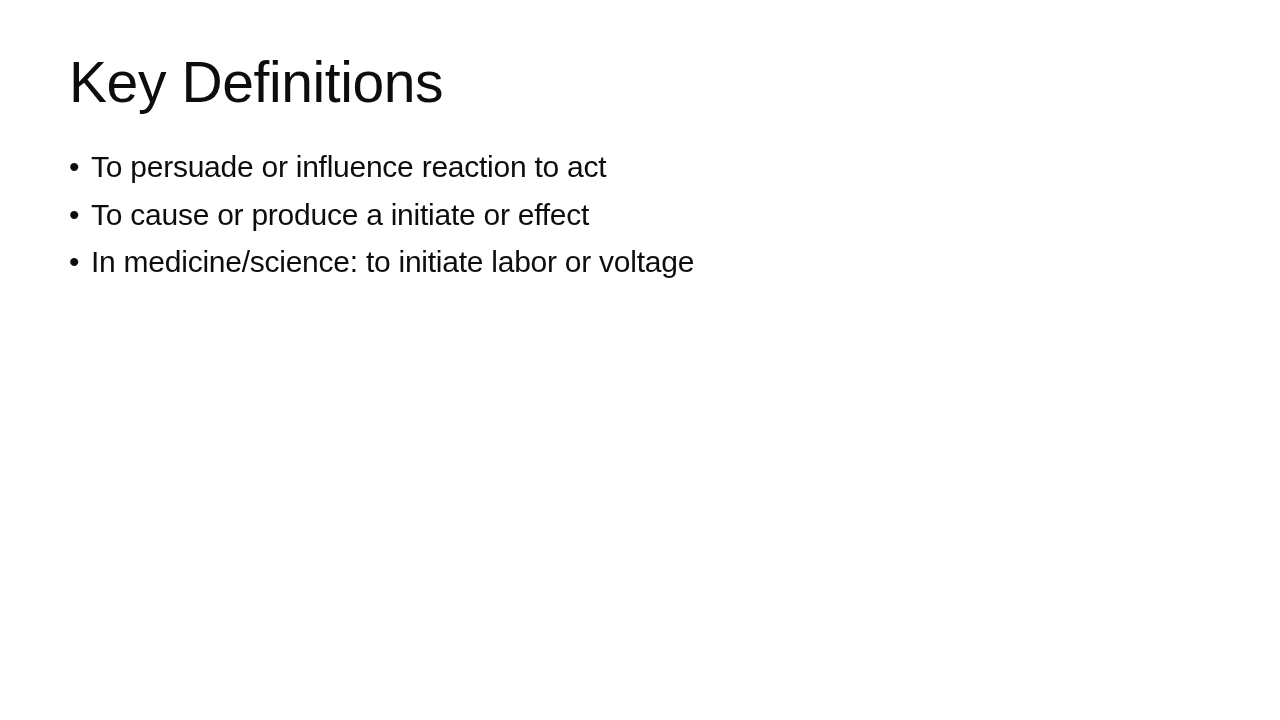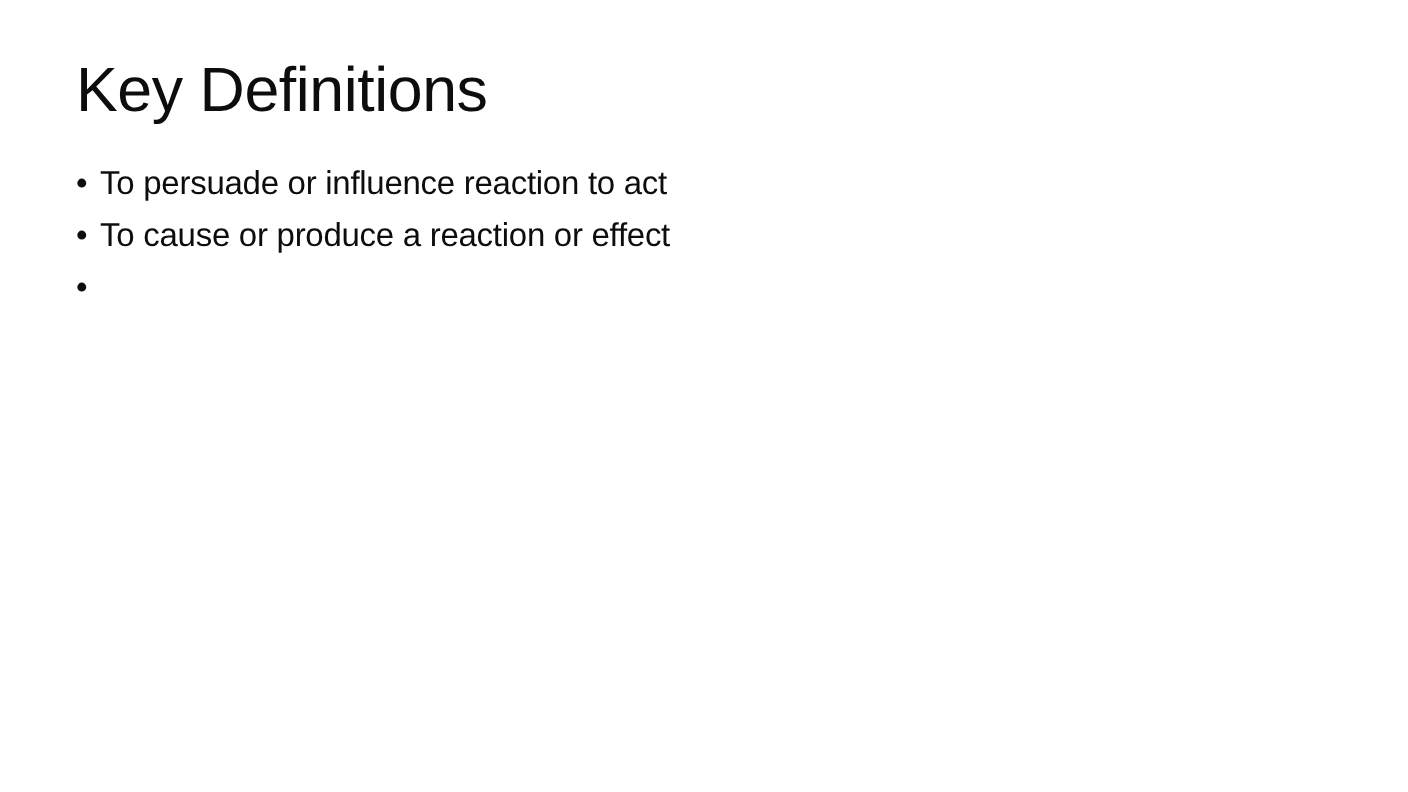--- a/index.html
+++ b/index.html
@@ -84,22 +84,23 @@
 
   <ul class="bullet-list">
 
     <li class="bullet-item">
       <span class="bullet-marker">•</span>
       <span class="bullet-text">To persuade or influence reaction to act</span>
     </li>
 
     <li class="bullet-item">
       <span class="bullet-marker">•</span>
-      <span class="bullet-text">To cause or produce a reaction or effect</span>
+      <span class="bullet-text">To cause or produce a initiate or effect</span>
     </li>
 
     <li class="bullet-item">
       <span class="bullet-marker">•</span>
+      <span class="bullet-text">In medicine/science: to initiate labor or voltage</span>
     </li>
 
   </ul>
 
 </div>
 
 </body></html>

